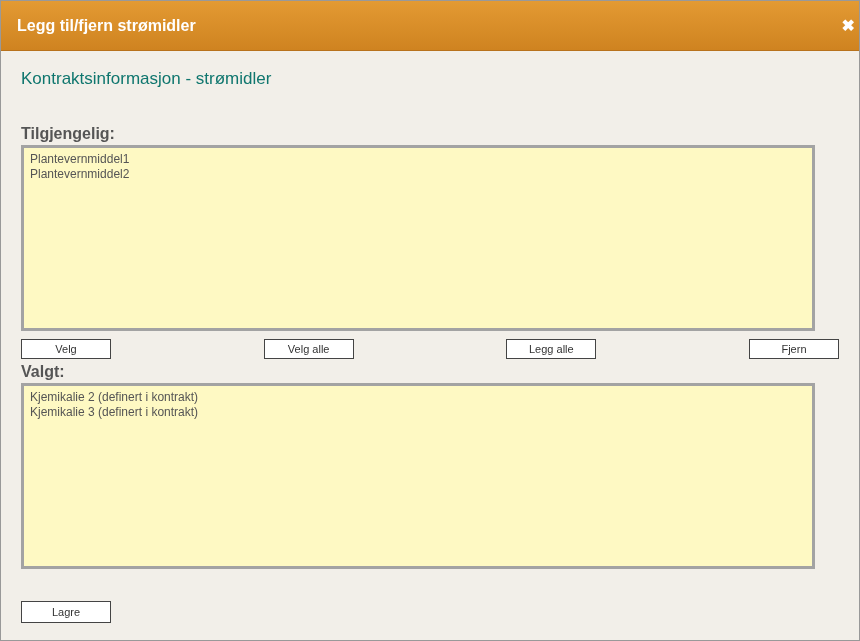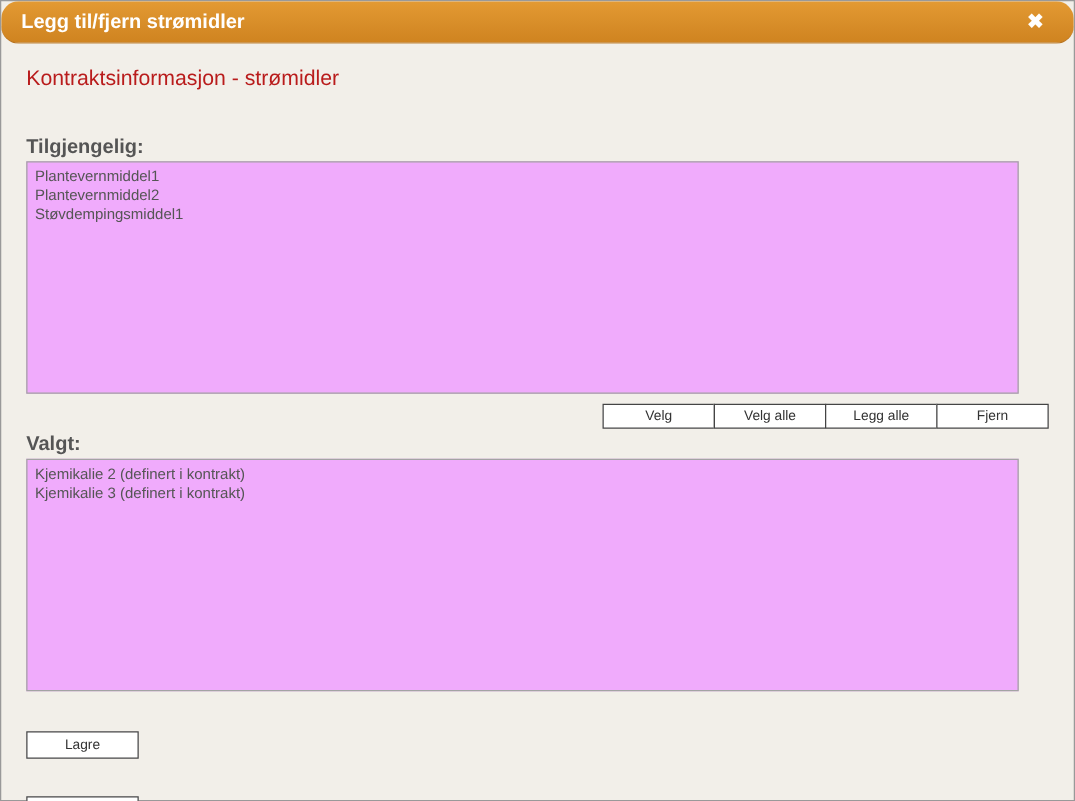--- a/index.html
+++ b/index.html
@@ -12,73 +12,72 @@
     }
     .dialog {
       width: 860px;
       height: 641px;
       border: 1px solid #999;
       background: #f2efe9;
       position: relative;
     }
     .titlebar {
       background: linear-gradient(to bottom, #e39a33, #cf8320);
-      height: 34px;
+      height: 50px;
       display: flex;
       align-items: center;
       justify-content: space-between;
-      padding: 0 24px 0 16px;
+      padding: 0 4px 0 16px;
       border-bottom: 1px solid #b8721c;
-      border-radius: 14px;
     }
     .titlebar-title {
       color: #fff;
       font-size: 16px;
       font-weight: bold;
     }
     .close-btn {
       color: #fff;
       font-size: 16px;
       font-weight: bold;
       cursor: pointer;
       line-height: 1;
     }
     .content {
       padding: 18px 20px 14px 20px;
     }
     .subheading {
-      color: #b91c1c;
+      color: #0f766e;
       font-size: 17px;
       font-weight: normal;
       margin-bottom: 36px;
     }
     .section-label {
       color: #555;
       font-size: 16px;
       font-weight: bold;
       margin-bottom: 2px;
     }
     .listbox {
       width: 794px;
       height: 186px;
-      border: 1px solid #a3a3a3;
-      background: #f0abfc;
+      border: 3px solid #a3a3a3;
+      background: #fef9c3;
       padding: 4px 5px;
       overflow: auto;
       font-size: 12px;
       color: #555;
       line-height: 1.25;
     }
     .listbox .item {
       cursor: default;
       padding: 0 1px;
     }
     .btn-row {
       display: flex;
-      justify-content: flex-end;
+      justify-content: space-between;
       margin: 8px 0 4px 0;
     }
     .btn-small {
       width: 90px;
       height: 20px;
       background: #fff;
       border: 1px solid #444;
       font-size: 11px;
       color: #333;
       cursor: pointer;
@@ -112,21 +111,20 @@
     <span class="close-btn">✖</span>
   </div>
 
   <div class="content">
     <div class="subheading">Kontraktsinformasjon - strømidler</div>
 
     <div class="section-label">Tilgjengelig:</div>
     <div class="listbox" id="available-list">
         <div class="item">Plantevernmiddel1</div>
         <div class="item">Plantevernmiddel2</div>
-        <div class="item">Støvdempingsmiddel1</div>
       </div>
 
     <div class="btn-row">
       <button class="btn-small">Velg</button>
       <button class="btn-small">Velg alle</button>
       <button class="btn-small">Legg alle</button>
       <button class="btn-small">Fjern</button>
     </div>
 
     <div class="section-label">Valgt:</div>

